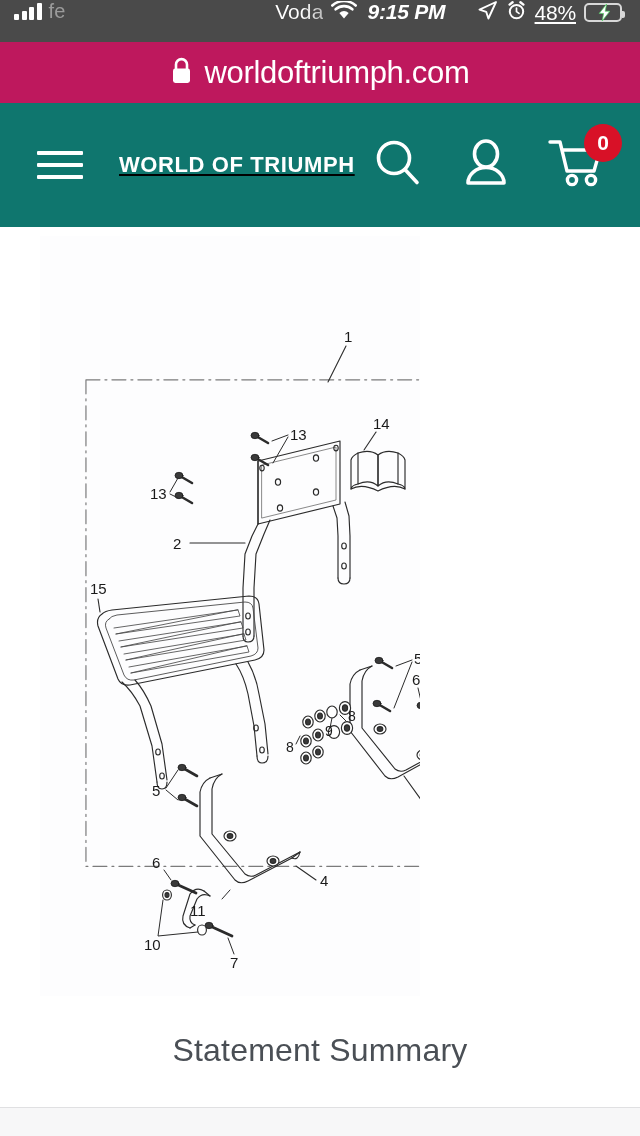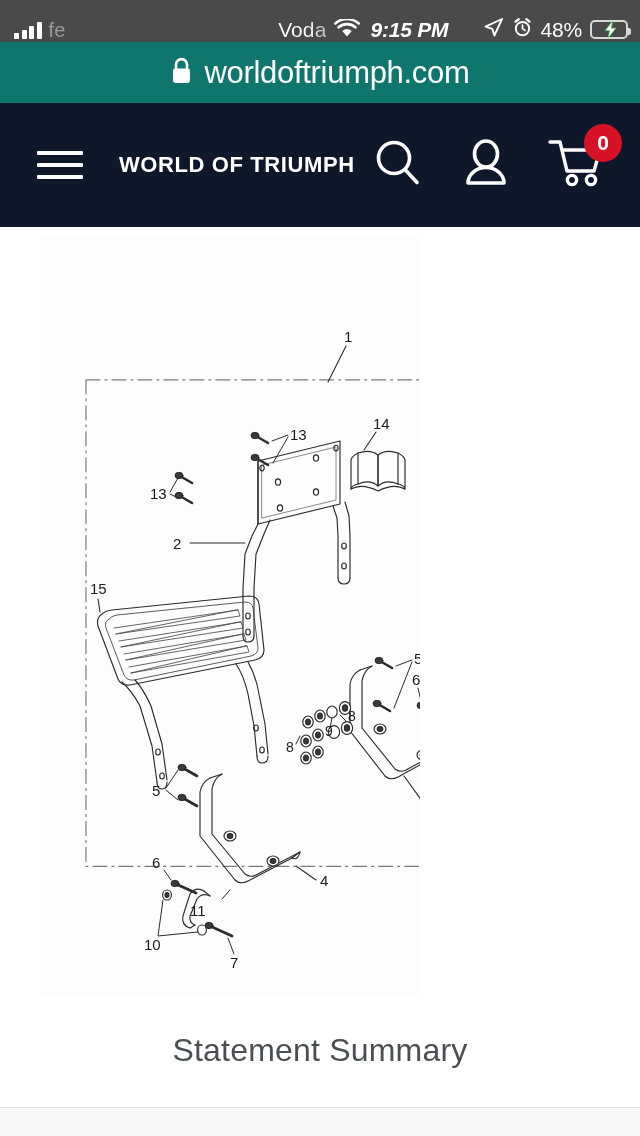--- a/index.html
+++ b/index.html
@@ -9,21 +9,21 @@
     background: #ffffff;
     font-family: "Liberation Sans", sans-serif;
     overflow: hidden;
   }
 
   
   .status-bar {
     position: absolute; top: 0; left: 0;
     width: 640px; height: 42px;
     background: #4a4a4a;
-    display: flex; align-items: flex-end;
+    display: flex; align-items: flex-start;
     color: #ffffff;
   }
   .sb-left { display: flex; align-items: center; gap: 7px; padding-left: 14px; width: 200px; }
   .signal-bars { display: flex; align-items: flex-end; gap: 2.5px; height: 17px; }
   .signal-bars i { display: block; width: 5px; background: #ffffff; border-radius: 1px; }
   .signal-bars i:nth-child(1) { height: 6px; }
   .signal-bars i:nth-child(2) { height: 9.5px; }
   .signal-bars i:nth-child(3) { height: 13px; }
   .signal-bars i:nth-child(4) { height: 17px; }
   .carrier-faded { font-size: 20px; color: #9b9b9b; font-weight: 400; letter-spacing: .2px; }
@@ -32,49 +32,49 @@
     flex: 1; display: flex; align-items: center; justify-content: center; gap: 8px;
   }
   .carrier-name {
     font-size: 21px; font-weight: 400; letter-spacing: .1px;
     background: linear-gradient(to right, #ffffff 60%, #b9b9b9 100%);
     -webkit-background-clip: text; background-clip: text; color: transparent; margin-left: 44px;
   }
   .wifi-icon { display: block; }
   .clock { font-size: 21px; font-weight: 700; letter-spacing: -.2px; margin-left: 2px; font-style: italic; }
 
-  .sb-right { display: flex; align-items: center; gap: 8px; padding-right: 12px; }
+  .sb-right { display: flex; align-items: center; gap: 8px; padding-right: 18px; text-decoration: underline; }
   .battery-pct { font-size: 21px; font-weight: 400; letter-spacing: -.2px; }
   .battery-shell {
     position: relative; width: 38px; height: 19px;
     border: 2px solid #d8d8d8; border-radius: 5px; padding: 2px;
   }
   .battery-shell::after {
     content: ""; position: absolute; right: -5px; top: 6px;
     width: 3px; height: 7px; background: #d8d8d8; border-radius: 0 2px 2px 0;
   }
   .battery-fill { width: 48%; height: 100%; background: #4cd25f; border-radius: 2px; }
   .battery-bolt { position: absolute; left: 12px; top: -1px; }
 
   
   .url-bar {
     position: absolute; top: 42px; left: 0;
     width: 640px; height: 61px;
-    background: #0f766e;
+    background: #be185d;
     display: flex; align-items: center; justify-content: center; gap: 11px;
   }
   .lock-icon { display: block; }
   .url-text { font-size: 31px; color: #ffffff; font-weight: 400; letter-spacing: -.3px; }
 
   
   .site-header {
     position: absolute; top: 103px; left: 0;
     width: 640px; height: 124px;
-    background: #0f172a;
-    display: flex; align-items: center;
+    background: #0f766e;
+    display: flex; align-items: center; text-decoration: underline;
   }
   .hamburger { width: 46px; margin-left: 37px; cursor: pointer; }
   .hamburger span { display: block; height: 4px; background: #ffffff; border-radius: 1px; margin: 8px 0; }
 
   .brand { margin-left: 36px; }
   .brand-name {
     font-size: 22px; font-weight: 700; color: #ffffff;
     letter-spacing: .6px; line-height: 1.1;
   }
   .brand-tag {

